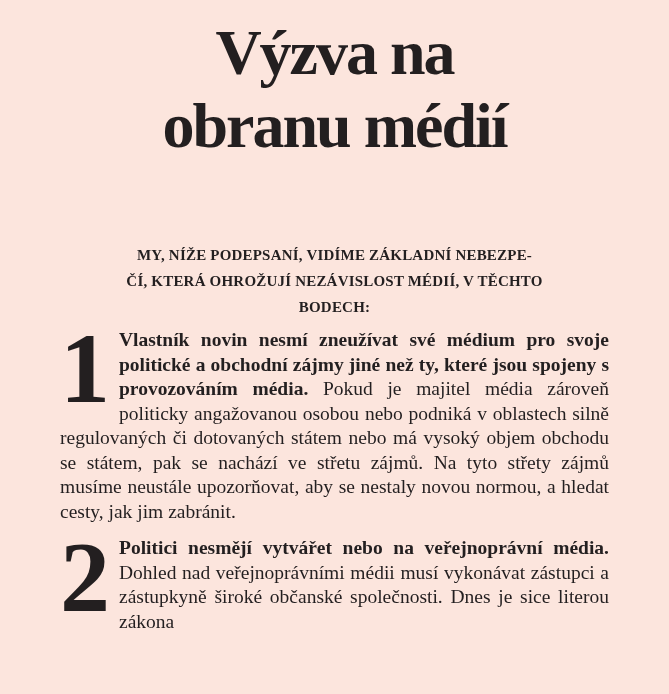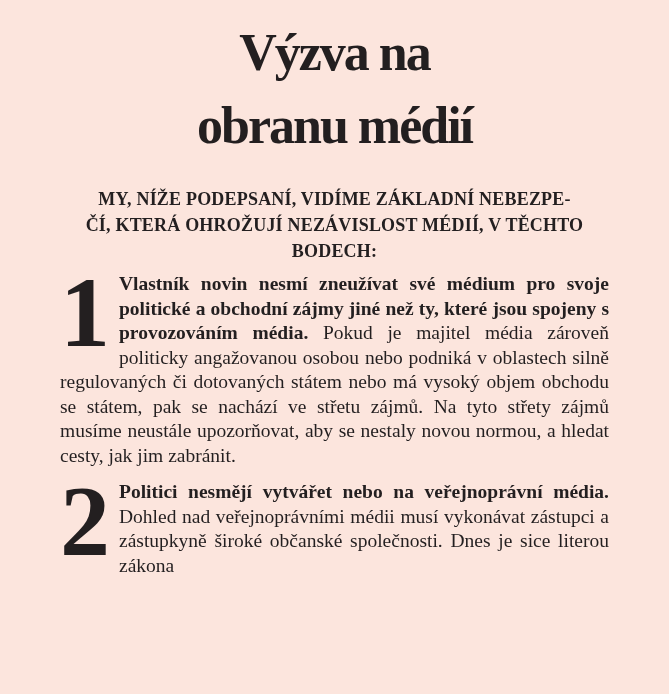--- a/index.html
+++ b/index.html
@@ -8,39 +8,39 @@
     width: 669px;
     height: 694px;
     overflow: hidden;
     background: #fce5dd;
     color: #231f20;
     font-family: "Liberation Serif", serif;
   }
   .page { padding: 16px 60px 0 60px; }
 
   .title {
-    font-size: 52px;
+    font-size: 64px;
     line-height: 73px;
     font-weight: 700;
     text-align: center;
     letter-spacing: -2px;
     white-space: pre-line;
   }
 
   .subtitle {
     margin-top: 34px;
     font-size: 21.5px;
     line-height: 27px;
     text-align: center;
     white-space: pre-line;
   }
 
   .section-heading {
-    margin-top: 24px;
-    font-size: 18px;
+    margin-top: 80px;
+    font-size: 15px;
     line-height: 26px;
     font-weight: 700;
     text-align: center;
     letter-spacing: 0.2px;
     white-space: pre-line;
   }
 
   .points { display: block; }
 
   .point {

